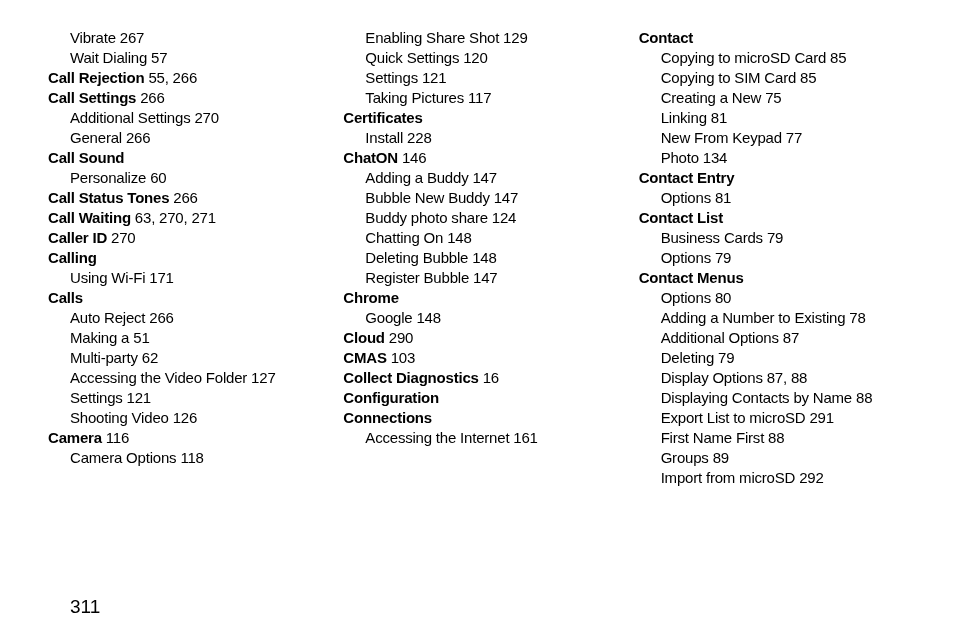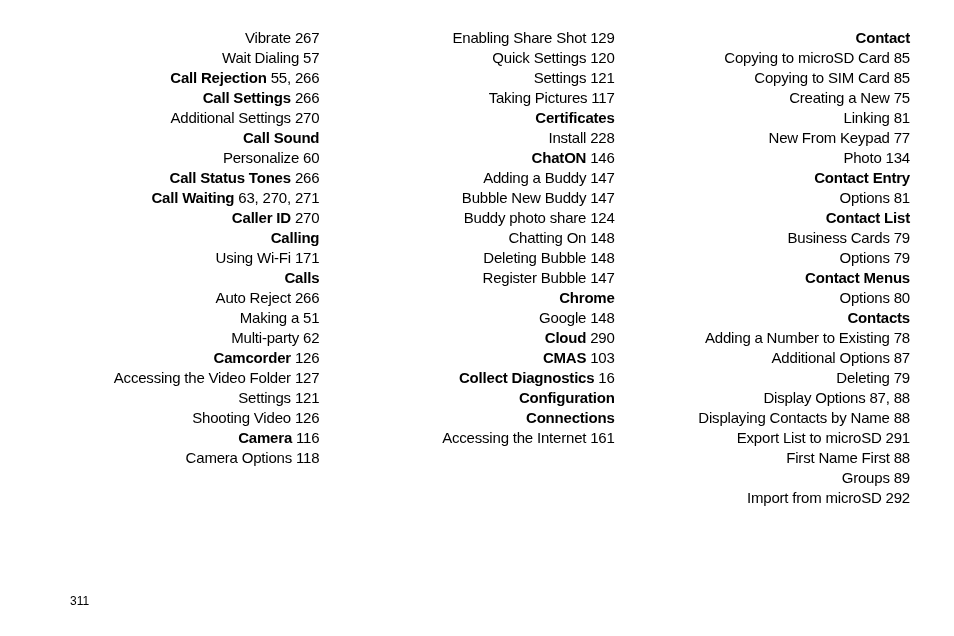--- a/index.html
+++ b/index.html
@@ -17,66 +17,65 @@
     padding: 28px 44px 20px 48px;
     box-sizing: border-box;
     position: relative;
   }
   .columns {
     display: flex;
     flex-direction: row;
     justify-content: space-between;
     gap: 24px;
     height: calc(100% - 30px);
-    text-align: right;
   }
   .col {
     flex: 1 1 0;
     display: flex;
     flex-direction: column;
   }
   .entry {
     font-size: 15px;
     line-height: 20px;
     letter-spacing: -0.2px;
     white-space: nowrap;
   }
   .lvl0 { padding-left: 0; }
   .lvl1 { padding-left: 22px; }
   .bold { font-weight: 700; margin-top: 44px; }
   .pages { font-weight: 400; }
   .pagenum {
     position: absolute;
     left: 70px;
-    bottom: 28px;
-    font-size: 12px;
+    bottom: 18px;
+    font-size: 19px;
   }
 </style>
 </head>
 <body>
 
 <div class="columns">
   <div class="col" id="col0">
       <div class="entry lvl1"><span>Vibrate</span> <span class="pages">267</span></div>
       <div class="entry lvl1"><span>Wait Dialing</span> <span class="pages">57</span></div>
       <div class="entry lvl0"><span class="bold">Call Rejection</span> <span class="pages">55, 266</span></div>
       <div class="entry lvl0"><span class="bold">Call Settings</span> <span class="pages">266</span></div>
       <div class="entry lvl1"><span>Additional Settings</span> <span class="pages">270</span></div>
+      <div class="entry lvl1"><span>General</span> <span class="pages">266</span></div>
       <div class="entry lvl0"><span class="bold">Call Sound</span></div>
       <div class="entry lvl1"><span>Personalize</span> <span class="pages">60</span></div>
       <div class="entry lvl0"><span class="bold">Call Status Tones</span> <span class="pages">266</span></div>
       <div class="entry lvl0"><span class="bold">Call Waiting</span> <span class="pages">63, 270, 271</span></div>
       <div class="entry lvl0"><span class="bold">Caller ID</span> <span class="pages">270</span></div>
       <div class="entry lvl0"><span class="bold">Calling</span></div>
       <div class="entry lvl1"><span>Using Wi-Fi</span> <span class="pages">171</span></div>
       <div class="entry lvl0"><span class="bold">Calls</span></div>
       <div class="entry lvl1"><span>Auto Reject</span> <span class="pages">266</span></div>
       <div class="entry lvl1"><span>Making a</span> <span class="pages">51</span></div>
       <div class="entry lvl1"><span>Multi-party</span> <span class="pages">62</span></div>
-      <div class="entry lvl0"><span class="bold">Camcorder</span> <span class="pages">126</span></div>
       <div class="entry lvl1"><span>Accessing the Video Folder</span> <span class="pages">127</span></div>
       <div class="entry lvl1"><span>Settings</span> <span class="pages">121</span></div>
       <div class="entry lvl1"><span>Shooting Video</span> <span class="pages">126</span></div>
       <div class="entry lvl0"><span class="bold">Camera</span> <span class="pages">116</span></div>
       <div class="entry lvl1"><span>Camera Options</span> <span class="pages">118</span></div>
     </div>
   <div class="col" id="col1">
       <div class="entry lvl1"><span>Enabling Share Shot</span> <span class="pages">129</span></div>
       <div class="entry lvl1"><span>Quick Settings</span> <span class="pages">120</span></div>
       <div class="entry lvl1"><span>Settings</span> <span class="pages">121</span></div>
@@ -107,21 +106,20 @@
       <div class="entry lvl1"><span>Linking</span> <span class="pages">81</span></div>
       <div class="entry lvl1"><span>New From Keypad</span> <span class="pages">77</span></div>
       <div class="entry lvl1"><span>Photo</span> <span class="pages">134</span></div>
       <div class="entry lvl0"><span class="bold">Contact Entry</span></div>
       <div class="entry lvl1"><span>Options</span> <span class="pages">81</span></div>
       <div class="entry lvl0"><span class="bold">Contact List</span></div>
       <div class="entry lvl1"><span>Business Cards</span> <span class="pages">79</span></div>
       <div class="entry lvl1"><span>Options</span> <span class="pages">79</span></div>
       <div class="entry lvl0"><span class="bold">Contact Menus</span></div>
       <div class="entry lvl1"><span>Options</span> <span class="pages">80</span></div>
-      <div class="entry lvl0"><span class="bold">Contacts</span></div>
       <div class="entry lvl1"><span>Adding a Number to Existing</span> <span class="pages">78</span></div>
       <div class="entry lvl1"><span>Additional Options</span> <span class="pages">87</span></div>
       <div class="entry lvl1"><span>Deleting</span> <span class="pages">79</span></div>
       <div class="entry lvl1"><span>Display Options</span> <span class="pages">87, 88</span></div>
       <div class="entry lvl1"><span>Displaying Contacts by Name</span> <span class="pages">88</span></div>
       <div class="entry lvl1"><span>Export List to microSD</span> <span class="pages">291</span></div>
       <div class="entry lvl1"><span>First Name First</span> <span class="pages">88</span></div>
       <div class="entry lvl1"><span>Groups</span> <span class="pages">89</span></div>
       <div class="entry lvl1"><span>Import from microSD</span> <span class="pages">292</span></div>
     </div>

